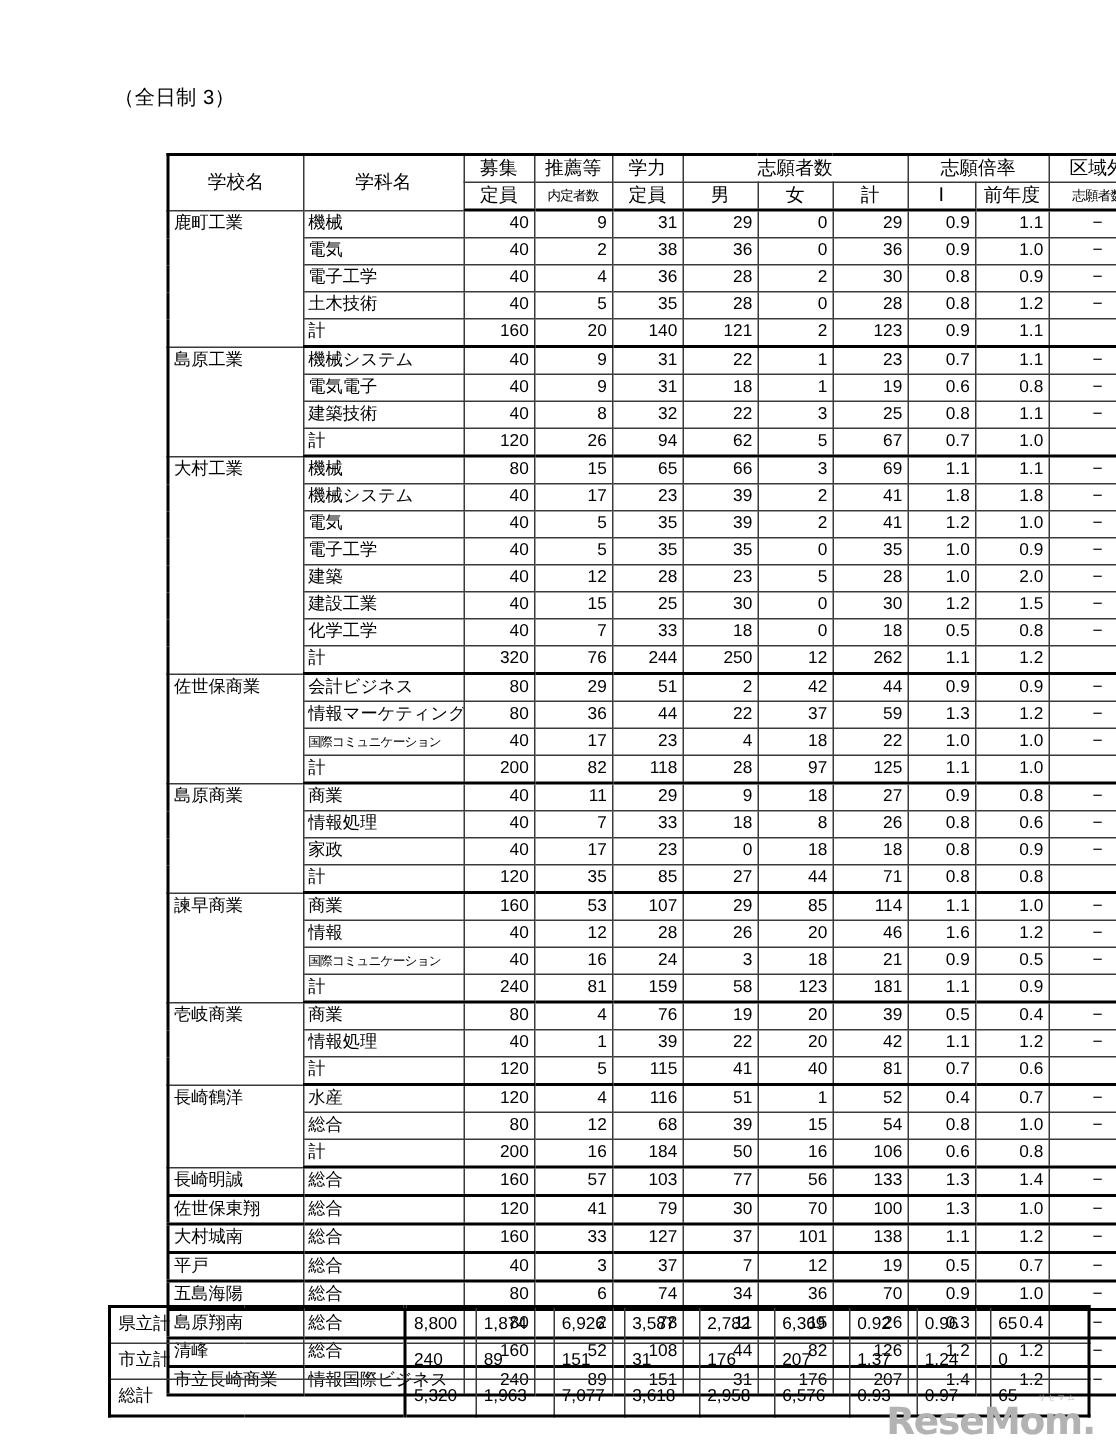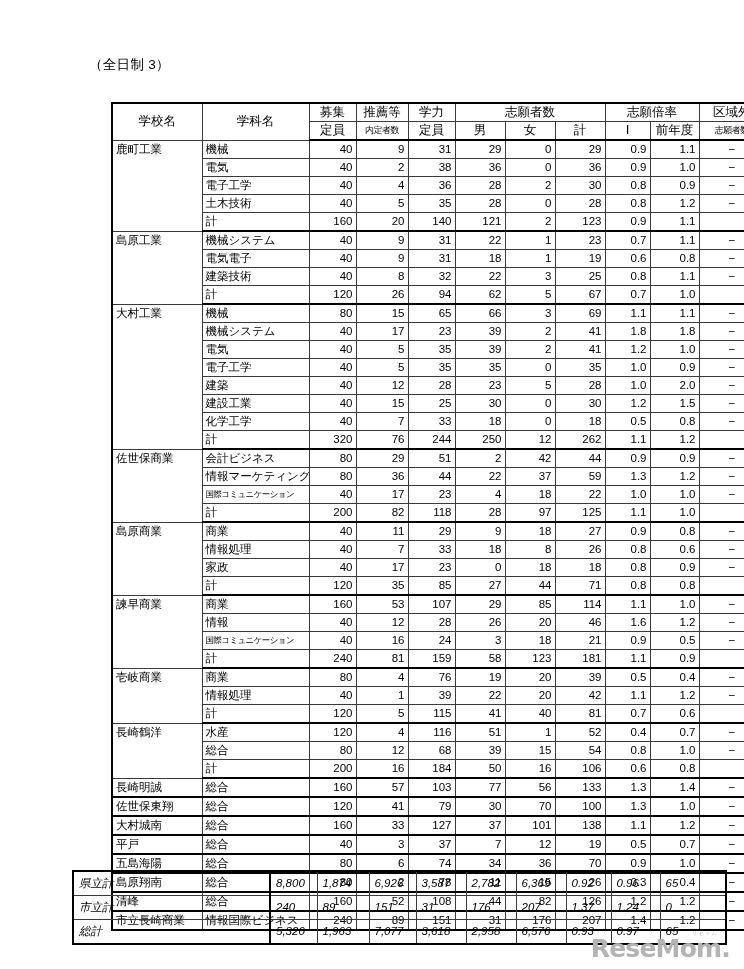--- a/index.html
+++ b/index.html
@@ -31,21 +31,21 @@
     line-height: 1.55;
   }
   .title-line1 {
     font-size: 13.5px;
     letter-spacing: 0.3px;
     white-space: nowrap;
   }
   .title-line2 {
     font-size: 13.5px;
     letter-spacing: 0.3px;
-    margin-left: 27px;
+    margin-left: 14px;
     white-space: nowrap;
   }
 
   
   .tbl-wrap {
     position: absolute;
     left: 72px;
     top: 102px;
     width: 612px;
     padding-left: 39px;
@@ -126,21 +126,20 @@
     left: 72px;
     top: 870px;
     width: 612px;
   }
   table.sum {
     border-collapse: collapse;
     table-layout: fixed;
     width: 612px;
     font-size: 11.5px;
     border: 2px solid #000;
-    font-style: italic;
   }
   table.sum td {
     border: 1px solid #3a3a3a;
     height: 23px;
     line-height: 23px;
     padding: 0 5px;
     box-sizing: border-box;
     white-space: nowrap;
     overflow: hidden;
   }

